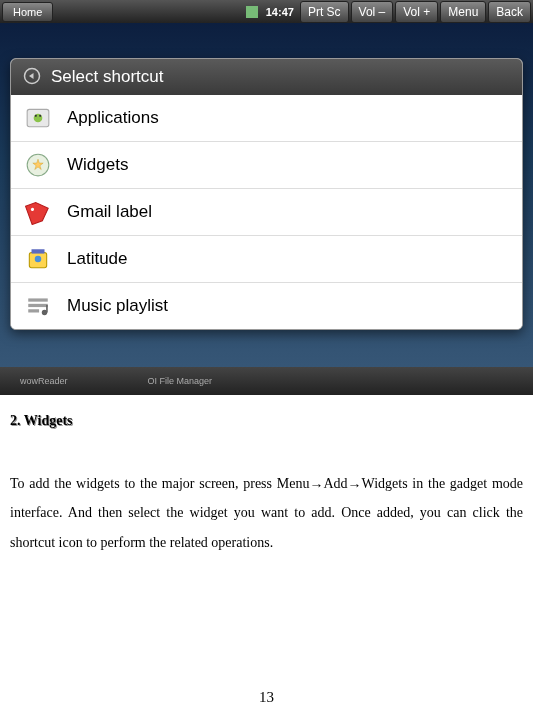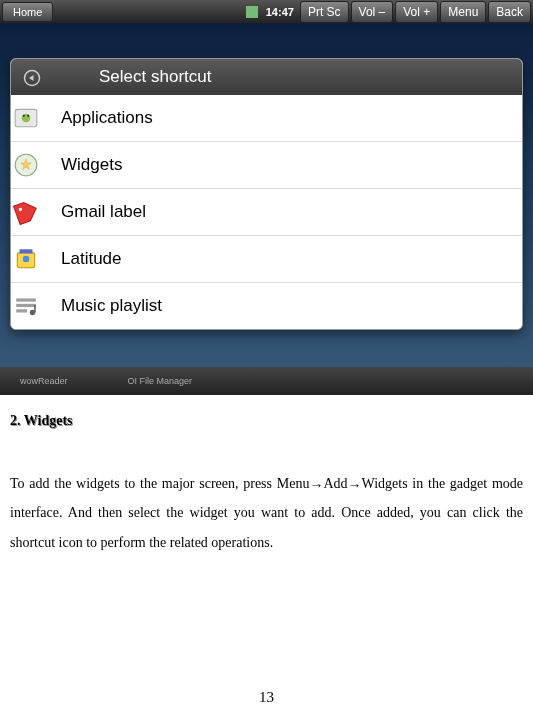--- a/index.html
+++ b/index.html
@@ -9,31 +9,31 @@
   
   .statusbar { width: 100%; height: 23px; background: linear-gradient(to bottom, #555, #222); display: flex; align-items: center; justify-content: space-between; color: #fff; font-size: 11px; padding: 0 2px; }
   .status-left { display: flex; align-items: flex-end; }
   .home-btn { background: linear-gradient(to bottom, #888, #444); padding: 3px 10px; border-radius: 3px; font-size: 11px; border: 1px solid #222; }
   .status-right { display: flex; align-items: center; gap: 2px; }
   .status-right .btn { background: linear-gradient(to bottom, #888, #444); padding: 3px 7px; border-radius: 3px; font-size: 12px; border: 1px solid #222; }
   .time { font-weight: bold; color: #fff; padding: 0 4px; }
   .sig-icon { width: 12px; height: 12px; background: #7b7; margin-right: 2px; }
   
   .dialog { position: absolute; top: 58px; left: 10px; right: 10px; background: #fff; border-radius: 6px; border: 1px solid #999; overflow: hidden; box-shadow: 0 4px 12px rgba(0,0,0,0.5); }
-  .dialog-header { background: linear-gradient(to bottom, #5a5a5a, #3a3a3a); padding: 8px 12px; display: flex; align-items: flex-end; gap: 48px; }
+  .dialog-header { background: linear-gradient(to bottom, #5a5a5a, #3a3a3a); padding: 8px 12px; display: flex; align-items: flex-start; }
   .dialog-header .icon { width: 18px; height: 18px; margin-right: 10px; }
   .dialog-header .title { color: #fff; font-size: 17px; }
   
   .shortcut-list { background: #fff; }
-  .shortcut-item { display: flex; align-items: center; padding: 10px 2px; border-bottom: 1px solid #ddd; gap: 6px; }
+  .shortcut-item { display: flex; align-items: center; padding: 10px 14px; border-bottom: 1px solid #ddd; }
   .shortcut-item:last-child { border-bottom: none; }
   .shortcut-item .item-icon { width: 26px; height: 26px; margin-right: 16px; display: flex; align-items: center; justify-content: center; }
   .shortcut-item .item-label { font-size: 17px; color: #000; }
   
-  .bottom-dock { position: absolute; bottom: 0; width: 100%; height: 28px; background: linear-gradient(to bottom, #444, #222); display: flex; align-items: center; padding: 0 20px; gap: 60px; }
+  .bottom-dock { position: absolute; bottom: 0; width: 100%; height: 28px; background: linear-gradient(to bottom, #444, #222); display: flex; align-items: center; padding: 0 20px; gap: 80px; }
   .dock-item { display: flex; flex-direction: column; align-items: center; font-size: 9px; color: #aaa; }
   
   .content { padding: 18px 10px 0 10px; font-family: "Times New Roman", serif; }
   .section-title { font-size: 14px; font-weight: bold; margin-bottom: 18px; text-shadow: 1px 1px 0 #999; }
   .body-text { font-size: 14px; line-height: 2.1; text-align: justify; margin-top: 40px; }
   
   .page-number { position: absolute; bottom: 4px; left: 0; right: 0; text-align: center; font-family: "Times New Roman", serif; font-size: 15px; }
 </style>
 </head>
 <body>

